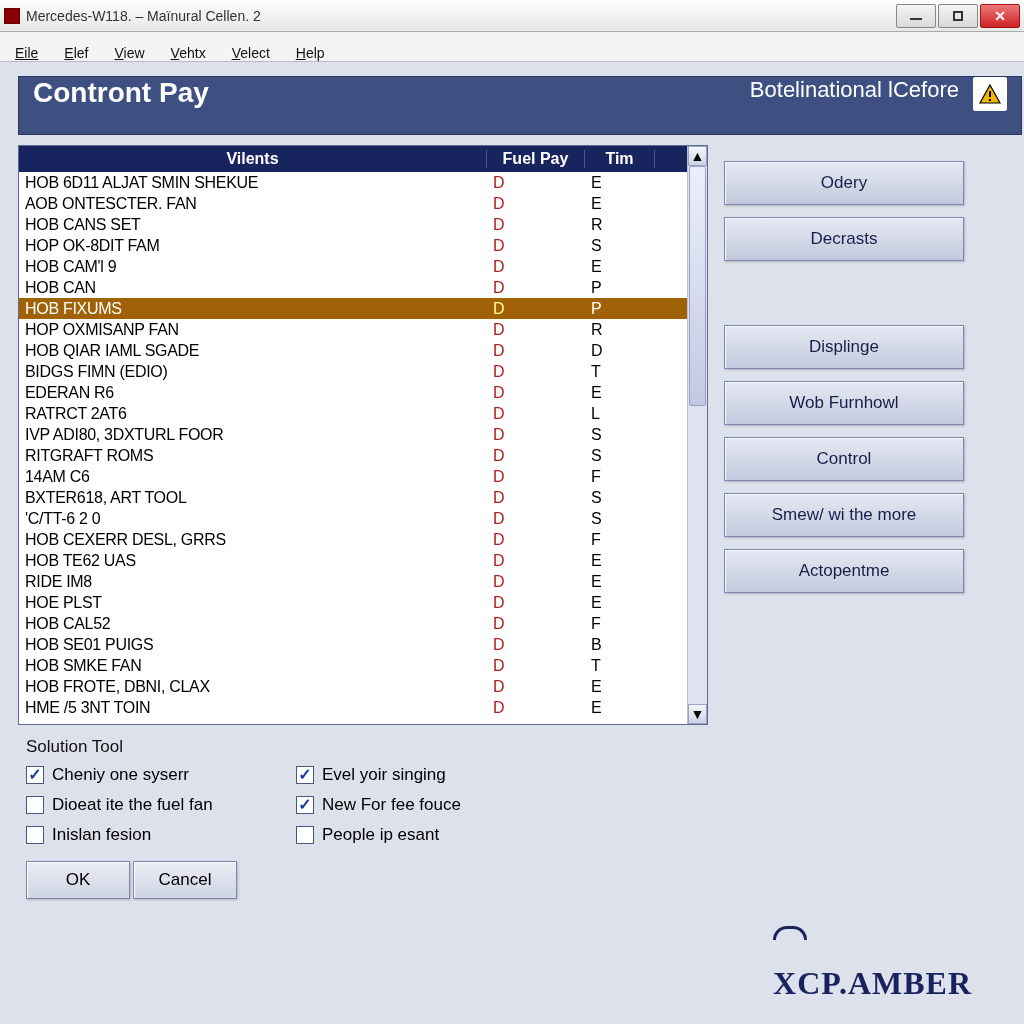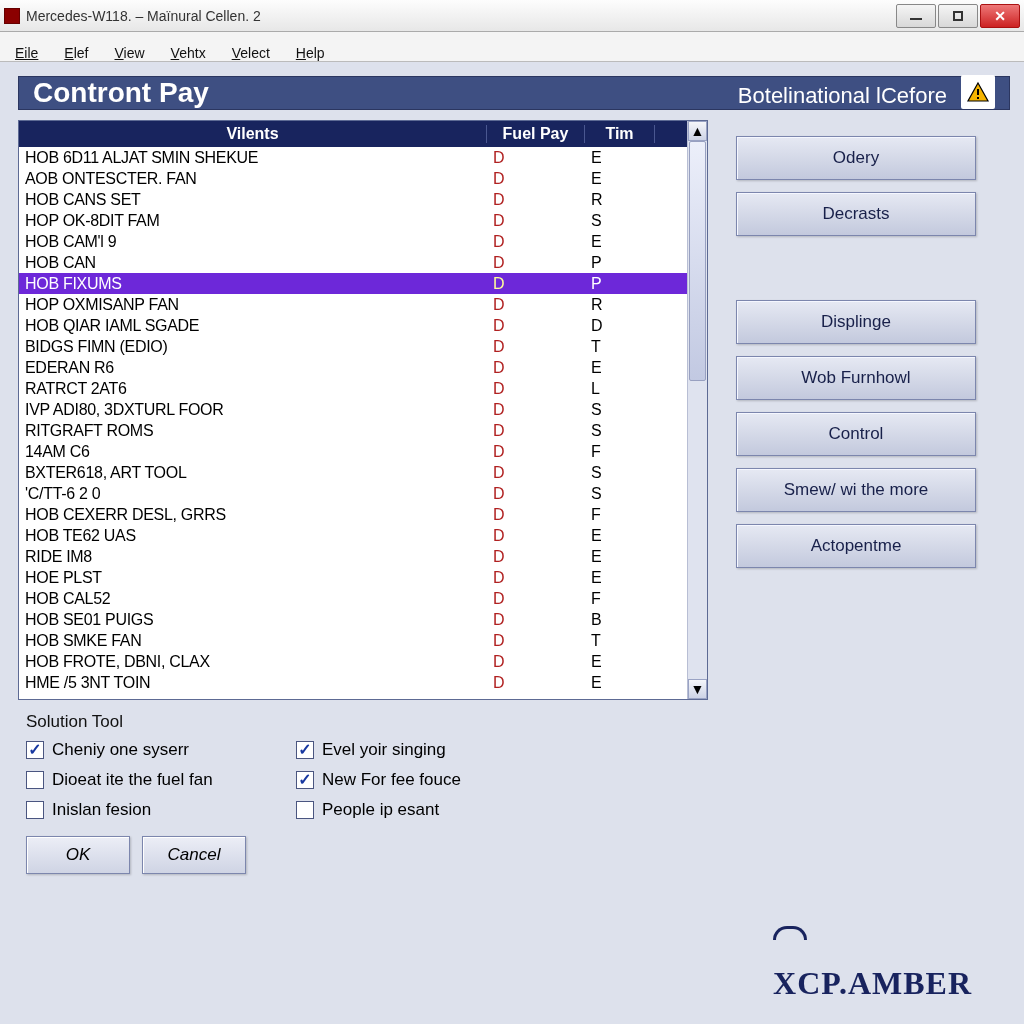--- a/index.html
+++ b/index.html
@@ -63,26 +63,26 @@
     border-bottom: 1px solid #bbb;
     display: flex;
     align-items: flex-end;
     gap: 26px;
     padding: 0 15px;
   }
   .menubar span { color:#111; }
   .menubar span u { text-decoration: underline; }
   
   .header-band {
-    margin: 14px 14px 10px 18px;
+    margin: 14px 2px 10px 18px;
     background: #3e4f82;
     color: #fff;
-    height: 34px;
+    height: 59px;
     display: flex;
-    align-items: flex-end;
+    align-items: flex-start;
     padding: 0 14px;
     border: 1px solid #2b3660;
   }
   .header-band .bigtitle {
     font-size: 28px;
     font-weight: bold;
   }
   .header-band .righttitle {
     margin-left: auto;
     font-size: 22px;
@@ -92,21 +92,21 @@
     background: #fff;
     margin-left: 14px;
     display:flex;align-items:center;justify-content:center;
     border-radius:2px;
   }
   .header-icon svg { width:24px;height:24px;}
   
   .main {
     display:flex;
     padding: 0 18px;
-    gap: 28px;
+    gap: 16px;
   }
   .table-wrap {
     width: 690px;
     height: 580px;
     border: 1px solid #5d6a94;
     background:#fff;
     display:flex;
     position:relative;
   }
   .tbl {
@@ -133,21 +133,21 @@
     height: 616px;
     overflow:hidden;
   }
   .tr {
     display:flex;
     height:21px;
     align-items:center;
     color:#000;
   }
   .tr.selected {
-    background:#6d28d9;
+    background:#a16207;
     color:#fff;
   }
   .td {
     padding: 0 6px;
     font-family: Arial, sans-serif;
     font-size:16px;
     letter-spacing:-0.3px;
     white-space:nowrap;
     overflow:hidden;
   }
@@ -201,21 +201,21 @@
   .check {
     display:flex;align-items:center;gap:8px;font-size:17px;
   }
   .cb {
     width:18px;height:18px;border:1px solid #4a5580;background:#fff;display:flex;align-items:center;justify-content:center;
   }
   .cb.checked::after{
     content:"✓";color:#1838a0;font-weight:bold;font-size:16px;line-height:1;
   }
   .dlg-buttons {
-    display:flex;gap:12px;margin-top:6px;font-style:italic;
+    display:flex;gap:3px;margin-top:6px;
   }
   .dbtn {
     width:104px;height:38px;
     background:linear-gradient(#eceef6,#cfd4e4);
     border:1px solid #7c86ad;
     display:flex;align-items:center;justify-content:center;
     font-size:17px;
     box-shadow: inset 1px 1px 0 #fff, 1px 1px 2px rgba(0,0,0,.2);
   }
   .brand {

